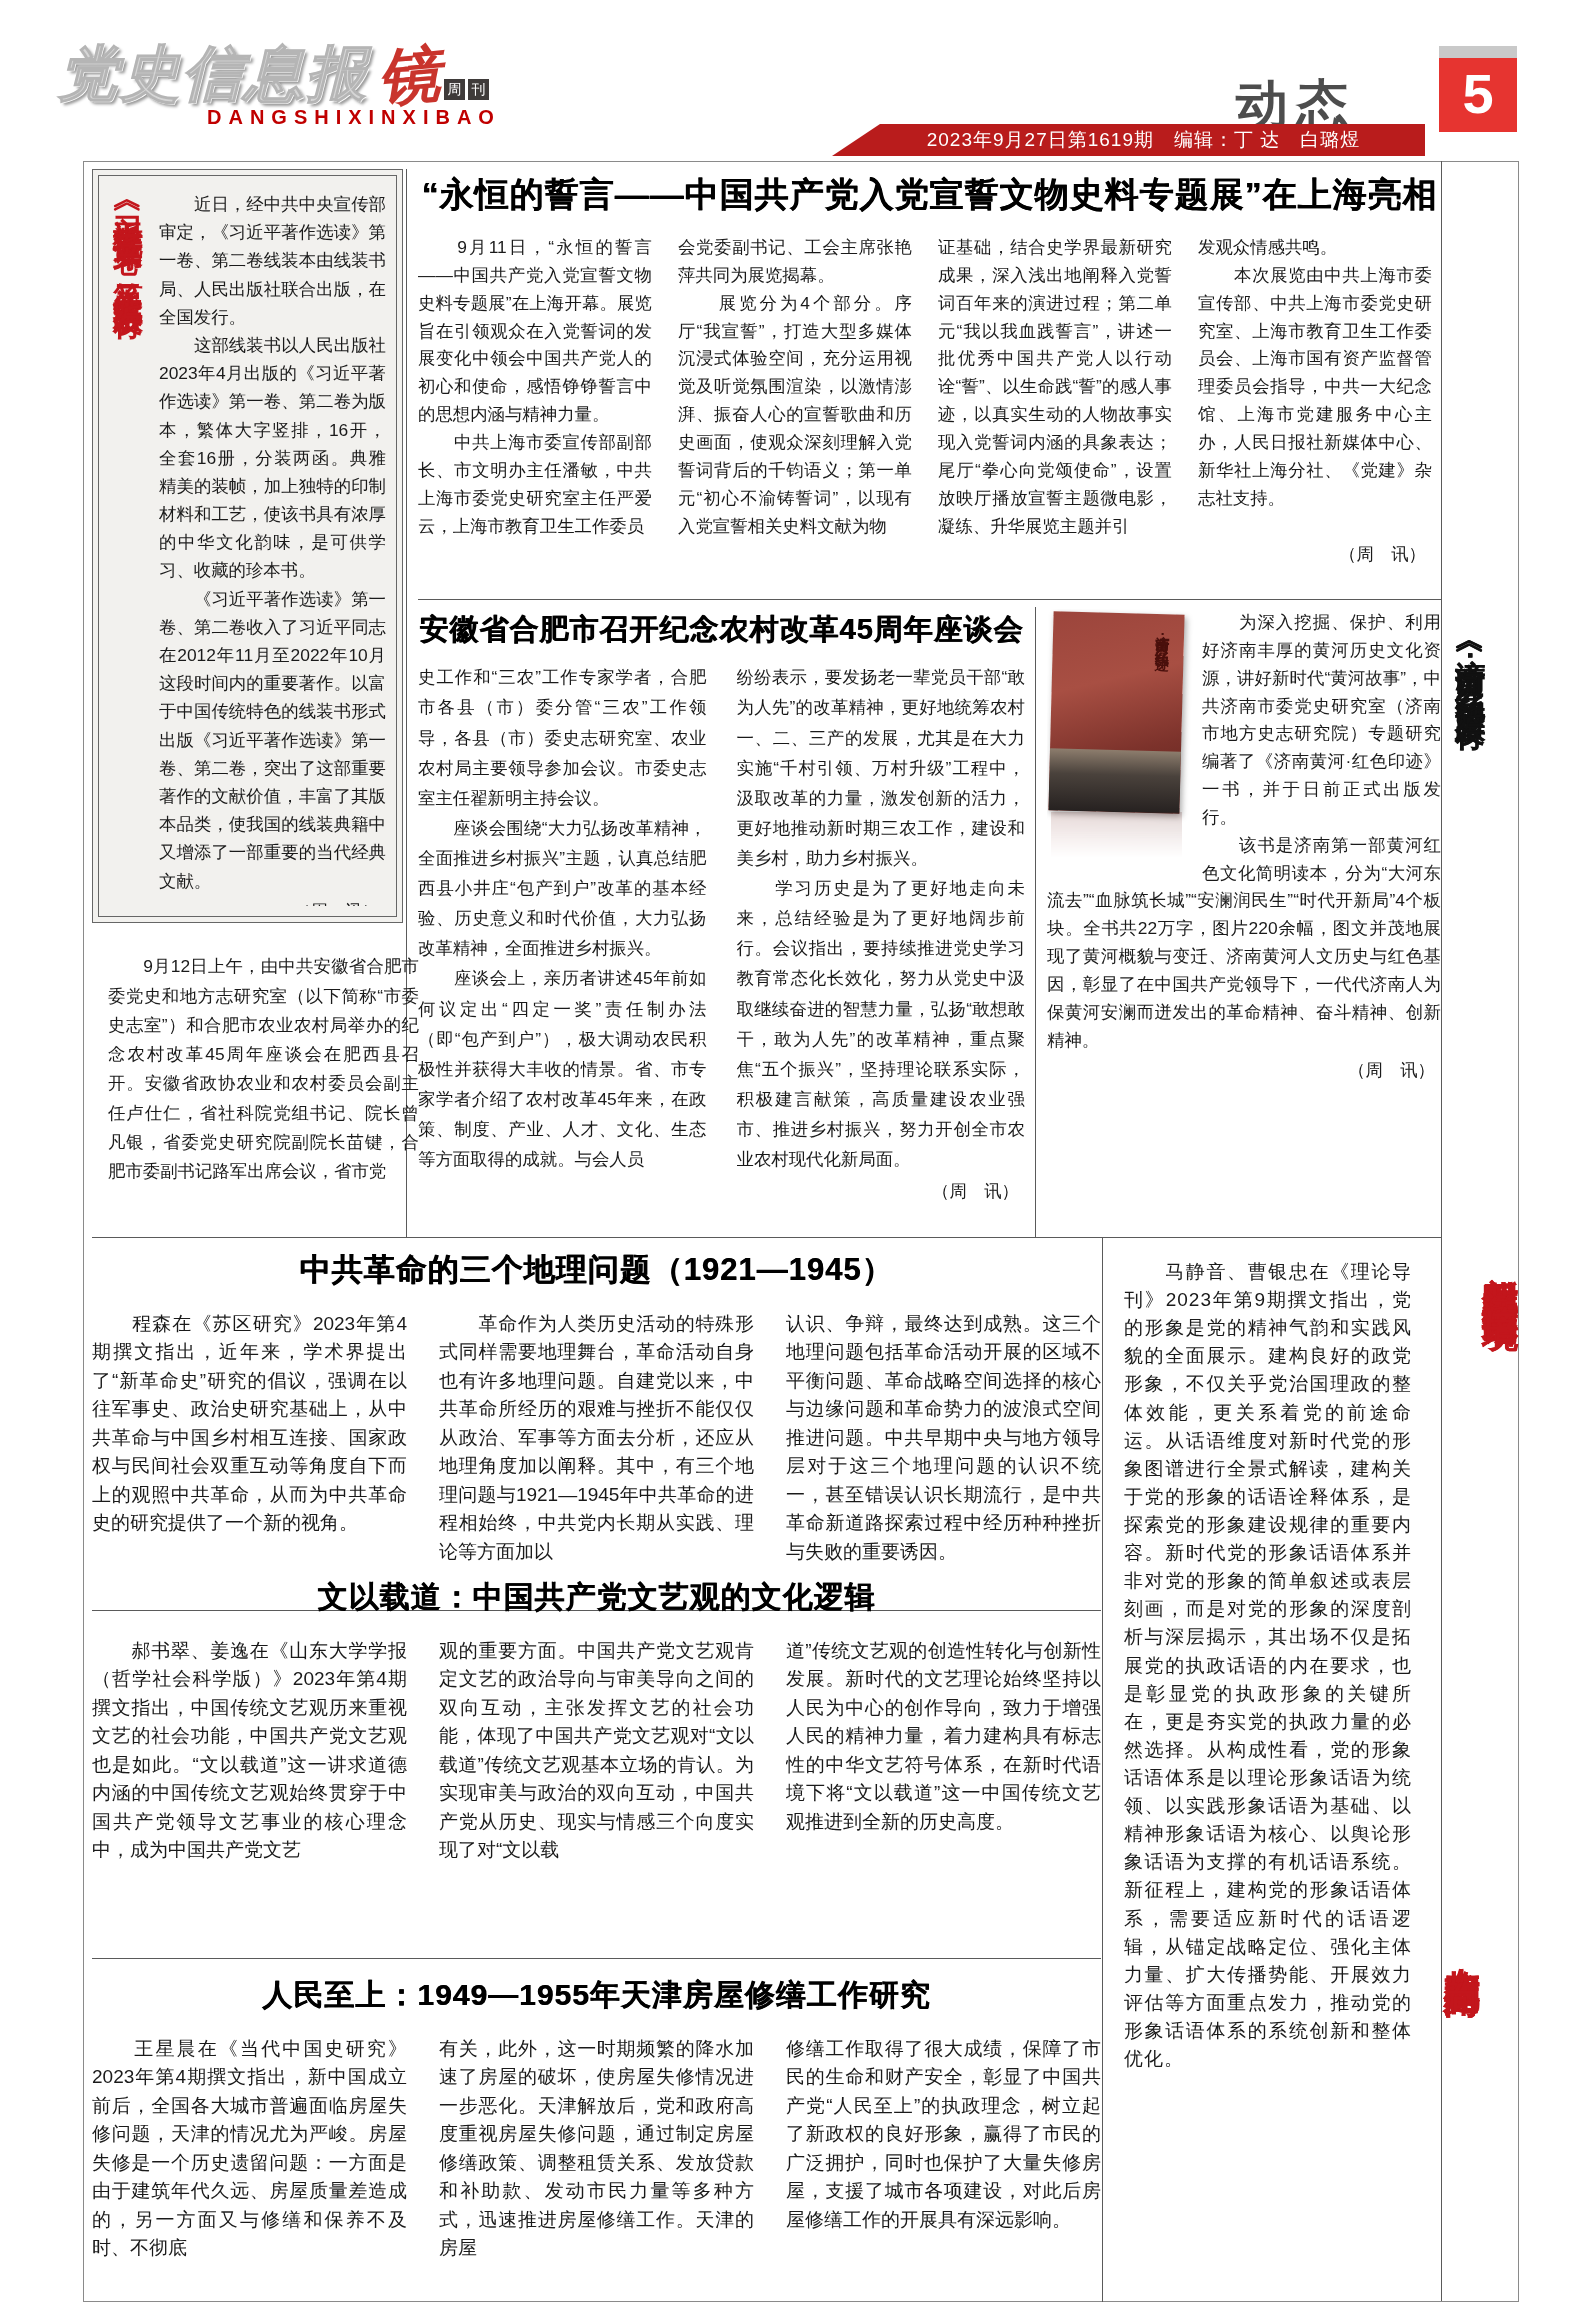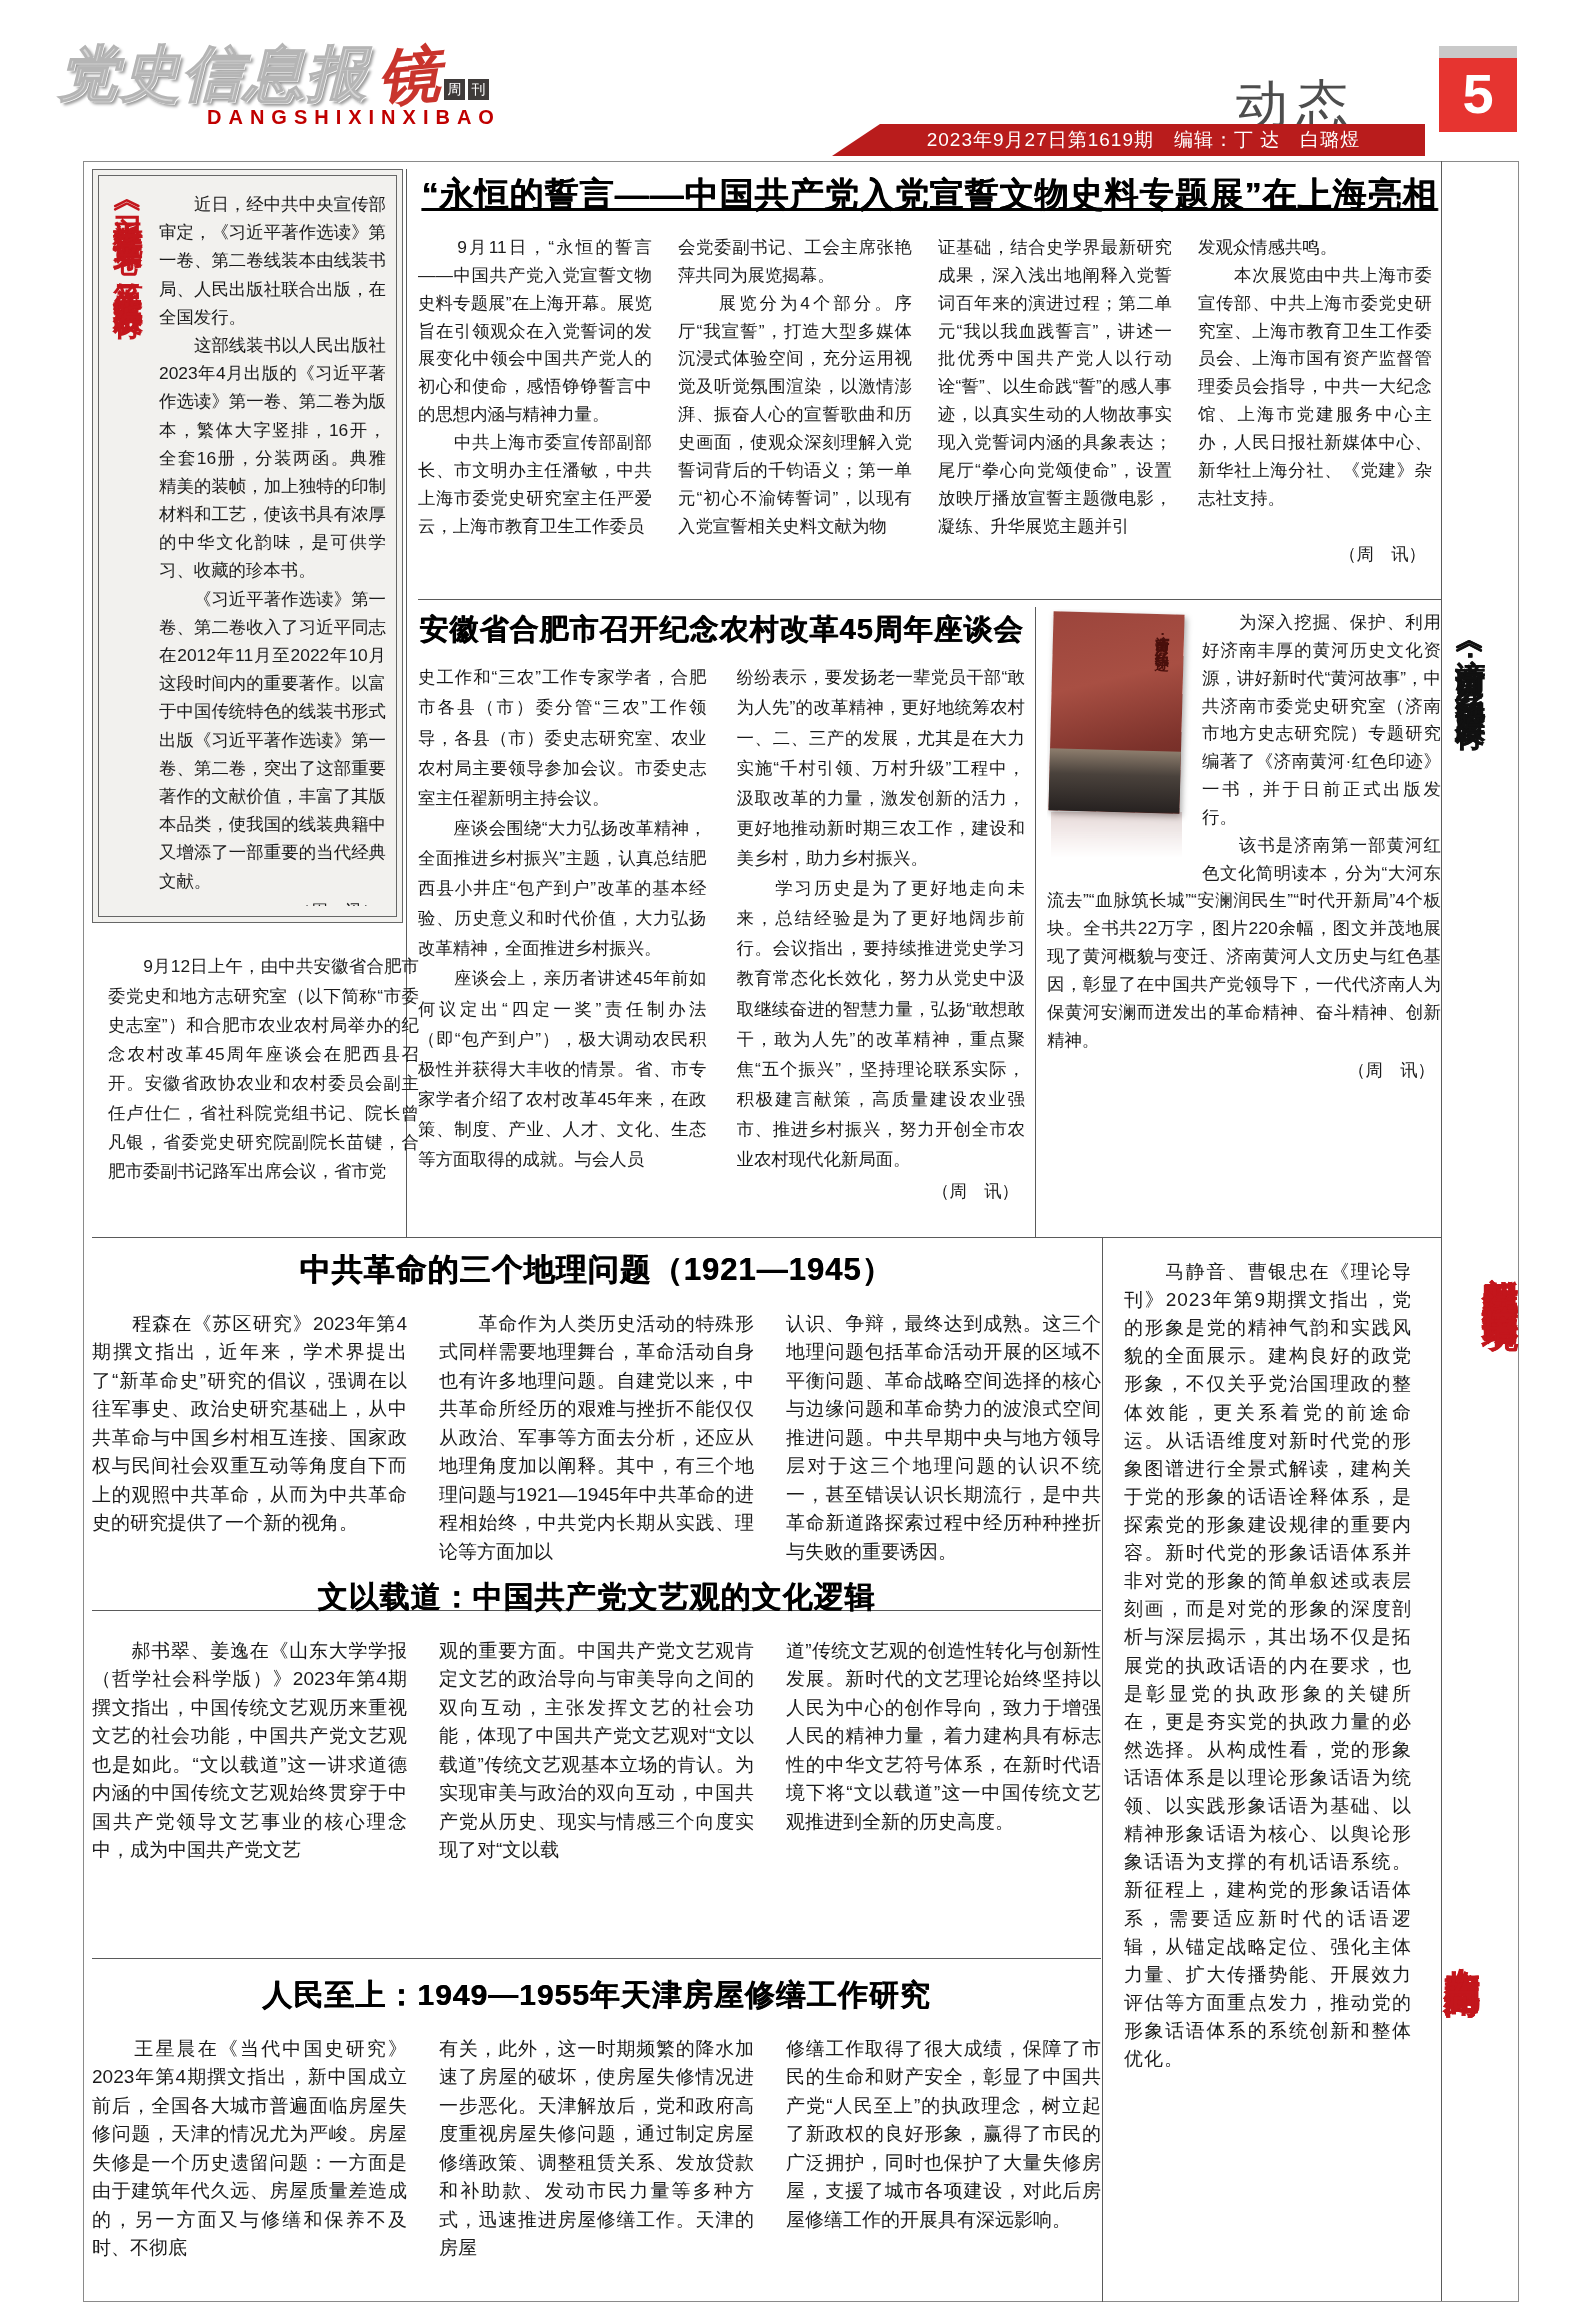--- a/index.html
+++ b/index.html
@@ -8,21 +8,21 @@
   
   #masthead{position:absolute;left:58px;top:44px;}
   .mh-row{display:flex;align-items:flex-end;}
   .mh-title{font-size:60px;font-weight:900;font-style:italic;color:#d6d6d6;letter-spacing:2px;
             text-shadow:1px 1px 0 #fff,3px 3px 3px #9a9a9a;-webkit-text-stroke:1px #b5b5b5;line-height:1;}
   .mh-seal{font-size:62px;color:#c9342c;font-weight:700;font-style:italic;line-height:.9;margin-left:10px;transform:rotate(-5deg);}
   .mh-weekly{display:flex;gap:3px;margin-left:4px;margin-bottom:4px;}
   .mh-weekly span{display:block;width:21px;height:21px;background:#3f3b3a;color:#fff;font-size:14px;line-height:21px;text-align:center;}
   .mh-rom{margin-left:149px;margin-top:2px;color:#c00000;font-weight:700;font-size:20px;letter-spacing:7px;}
 
-  #section-label{position:absolute;left:1236px;top:70px;font-size:52px;font-weight:400;color:#4d4d4d;letter-spacing:8px;}
+  #section-label{position:absolute;left:1236px;top:70px;font-size:52px;font-weight:700;color:#4d4d4d;letter-spacing:8px;}
   #pagenum-tab{position:absolute;left:1439px;top:46px;width:78px;height:12px;background:#c9c9c9;}
   #pagenum-box{position:absolute;left:1439px;top:58px;width:78px;height:74px;background:#e63430;color:#fff;
                font-size:56px;font-weight:700;text-align:center;line-height:72px;}
   #date-bar{position:absolute;left:832px;top:124px;width:593px;height:32px;background:#b91c1c;
             clip-path:polygon(48px 0,100% 0,100% 100%,0 100%);
             color:#fff;font-size:19px;font-weight:400;letter-spacing:1px;line-height:32px;text-align:center;padding-left:30px;box-sizing:border-box;}
 
   
   #frame{position:absolute;left:83px;top:161px;width:1436px;height:2141px;border:1px solid #8a8a8a;box-sizing:border-box;}
   .vdiv,.hdiv{position:absolute;background:#5a5a5a;}
@@ -37,21 +37,21 @@
   .byline{text-align:right;padding-right:6px;margin-top:2px;font-size:17.4px;}
 
   
   .headline{font-weight:900;color:#000;text-align:center;letter-spacing:1px;line-height:1.15;
             text-shadow:0.6px 0 0 #000;}
   .cols{display:flex;}
   .colp{font-size:17.4px;line-height:1.6;text-align:justify;overflow:hidden;}
 
   
   #oath{position:absolute;left:418px;top:167px;width:1023px;}
-  #oath .headline{font-size:34px;margin:8px 0 20px 0;text-decoration:underline;}
+  #oath .headline{font-size:34px;margin:8px 0 20px 0;}
   #oath .cols{gap:26px;}
   #oath .colp{width:234px;height:360px;}
   
   #hefei-col0{position:absolute;left:108px;top:935px;width:311px;height:295px;font-size:17.4px;line-height:1.68;text-align:justify;overflow:hidden;}
   #hefei{position:absolute;left:418px;top:607px;width:607px;}
   #hefei .headline{font-size:29px;margin:6px 0 16px 0;}
   #hefei .cols{gap:30px;}
   #hefei .colp{width:289px;height:557px;line-height:1.73;}
 
   

